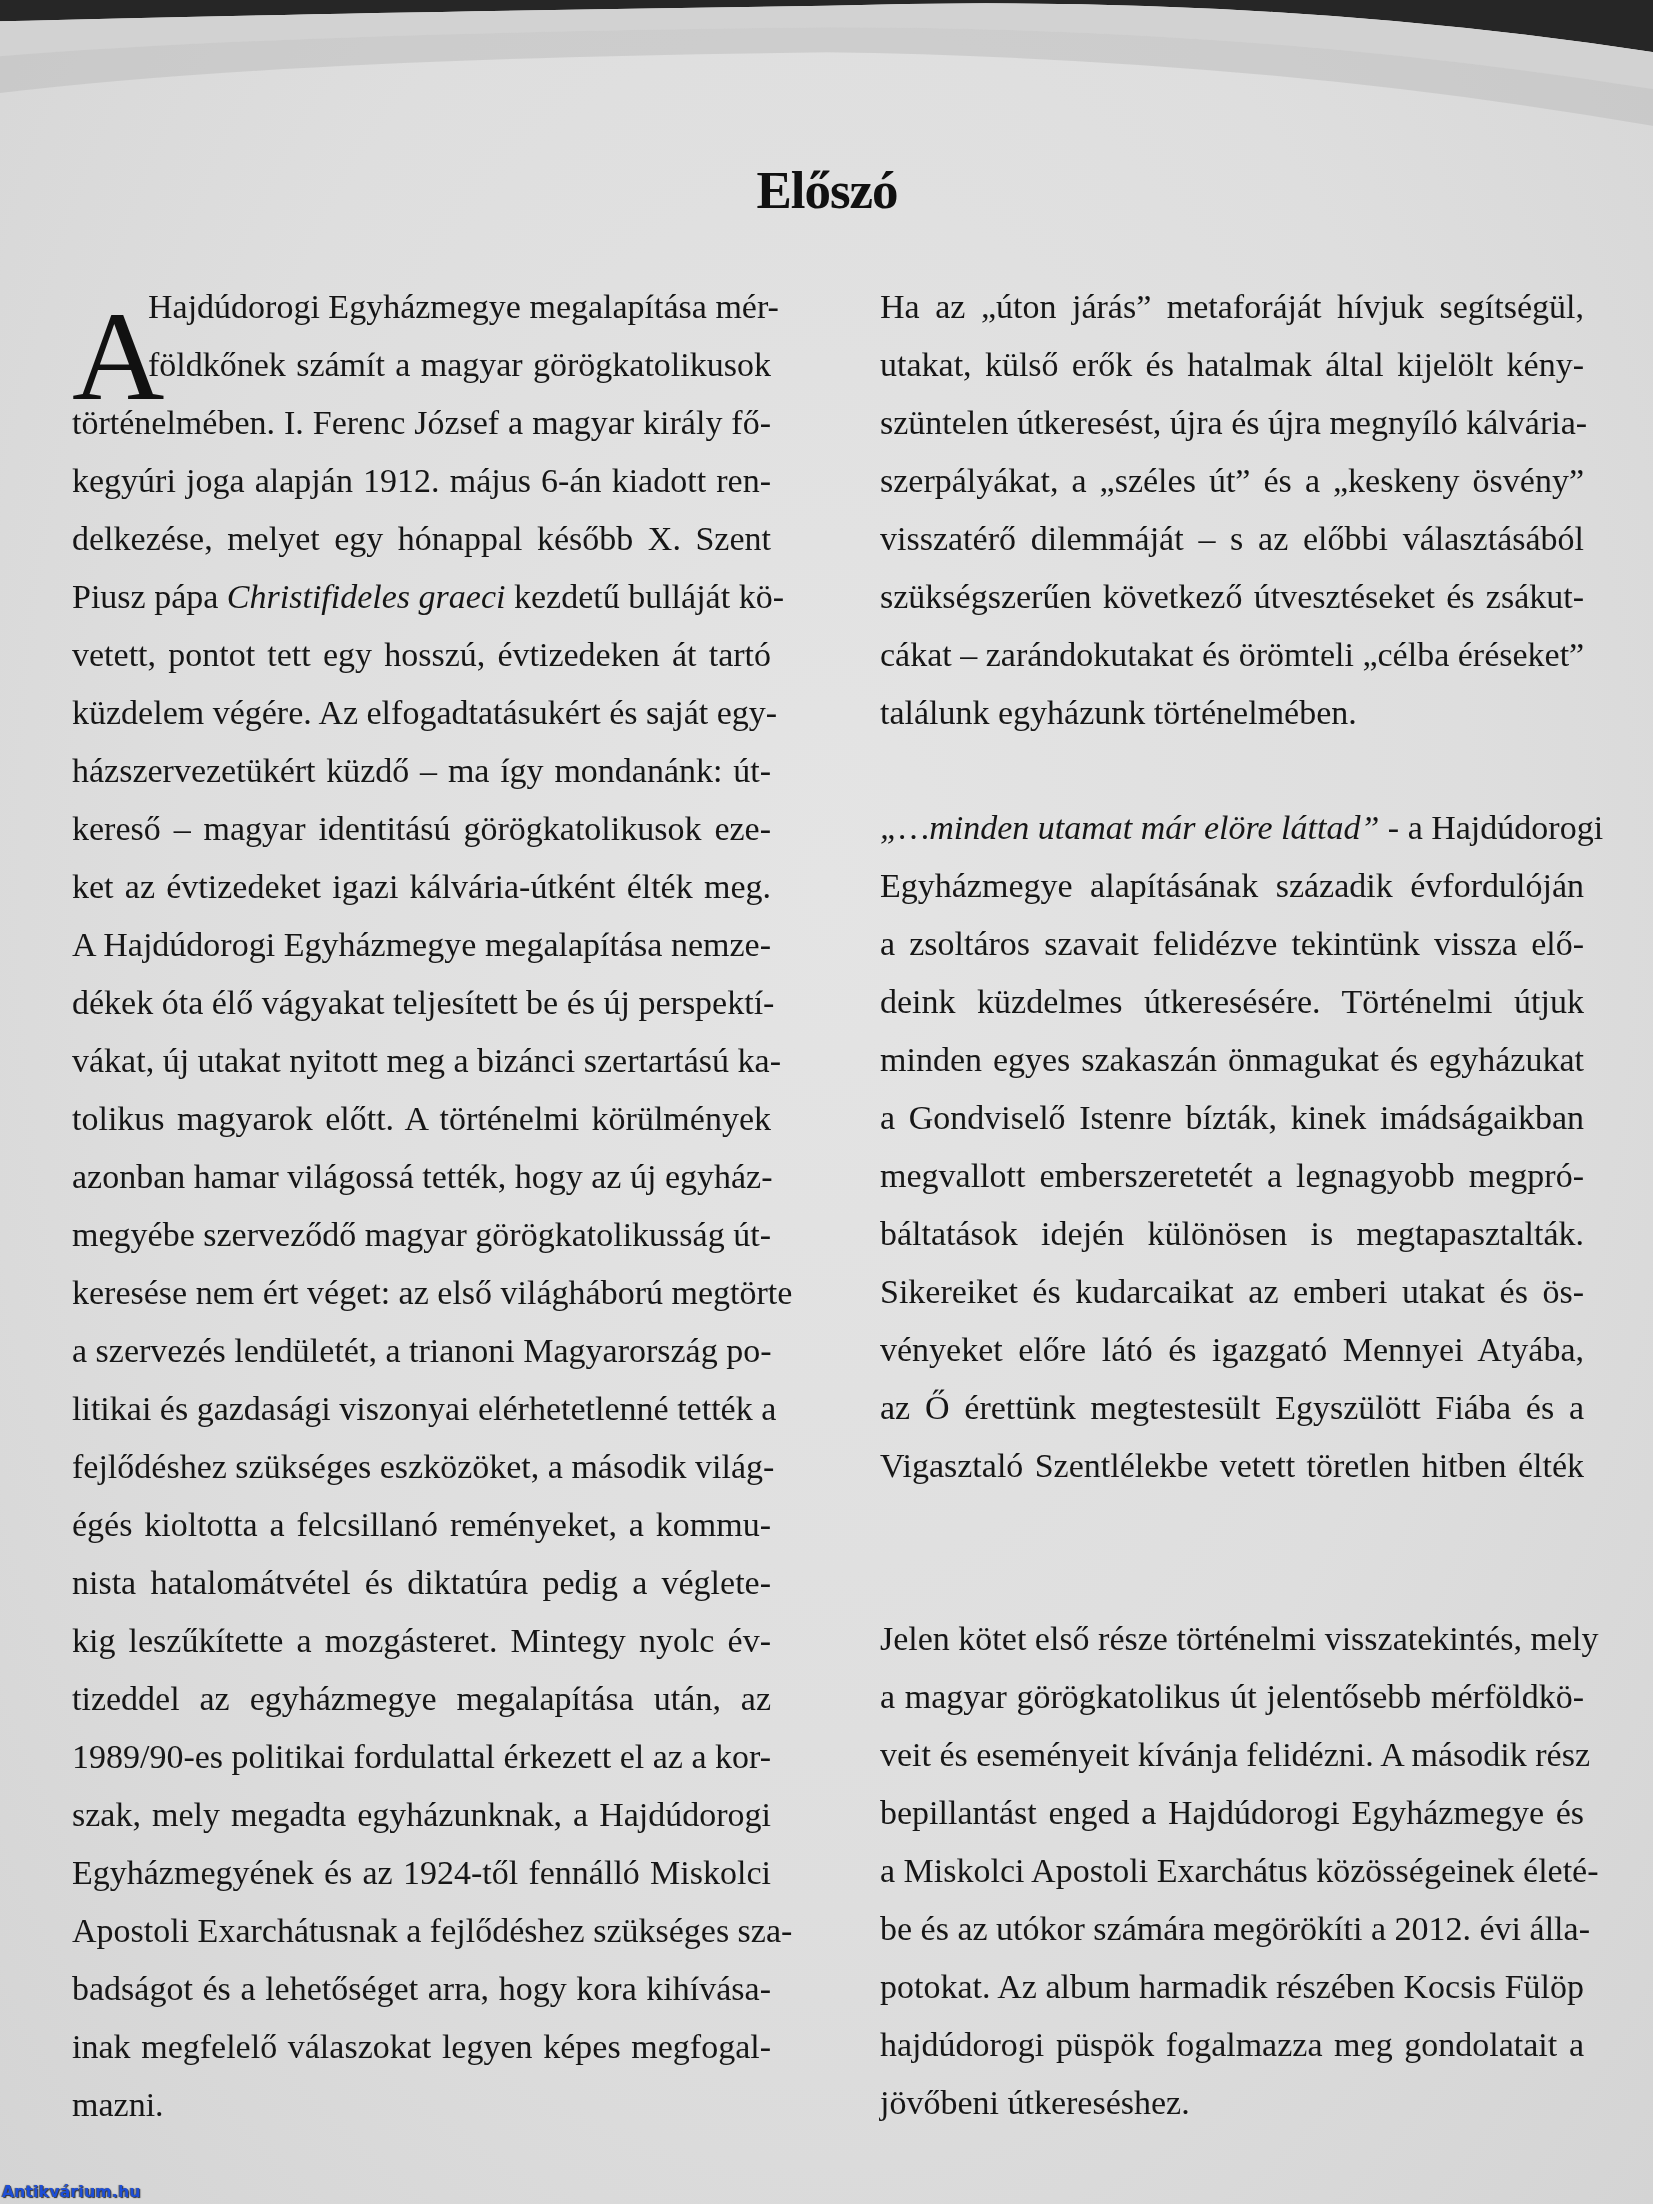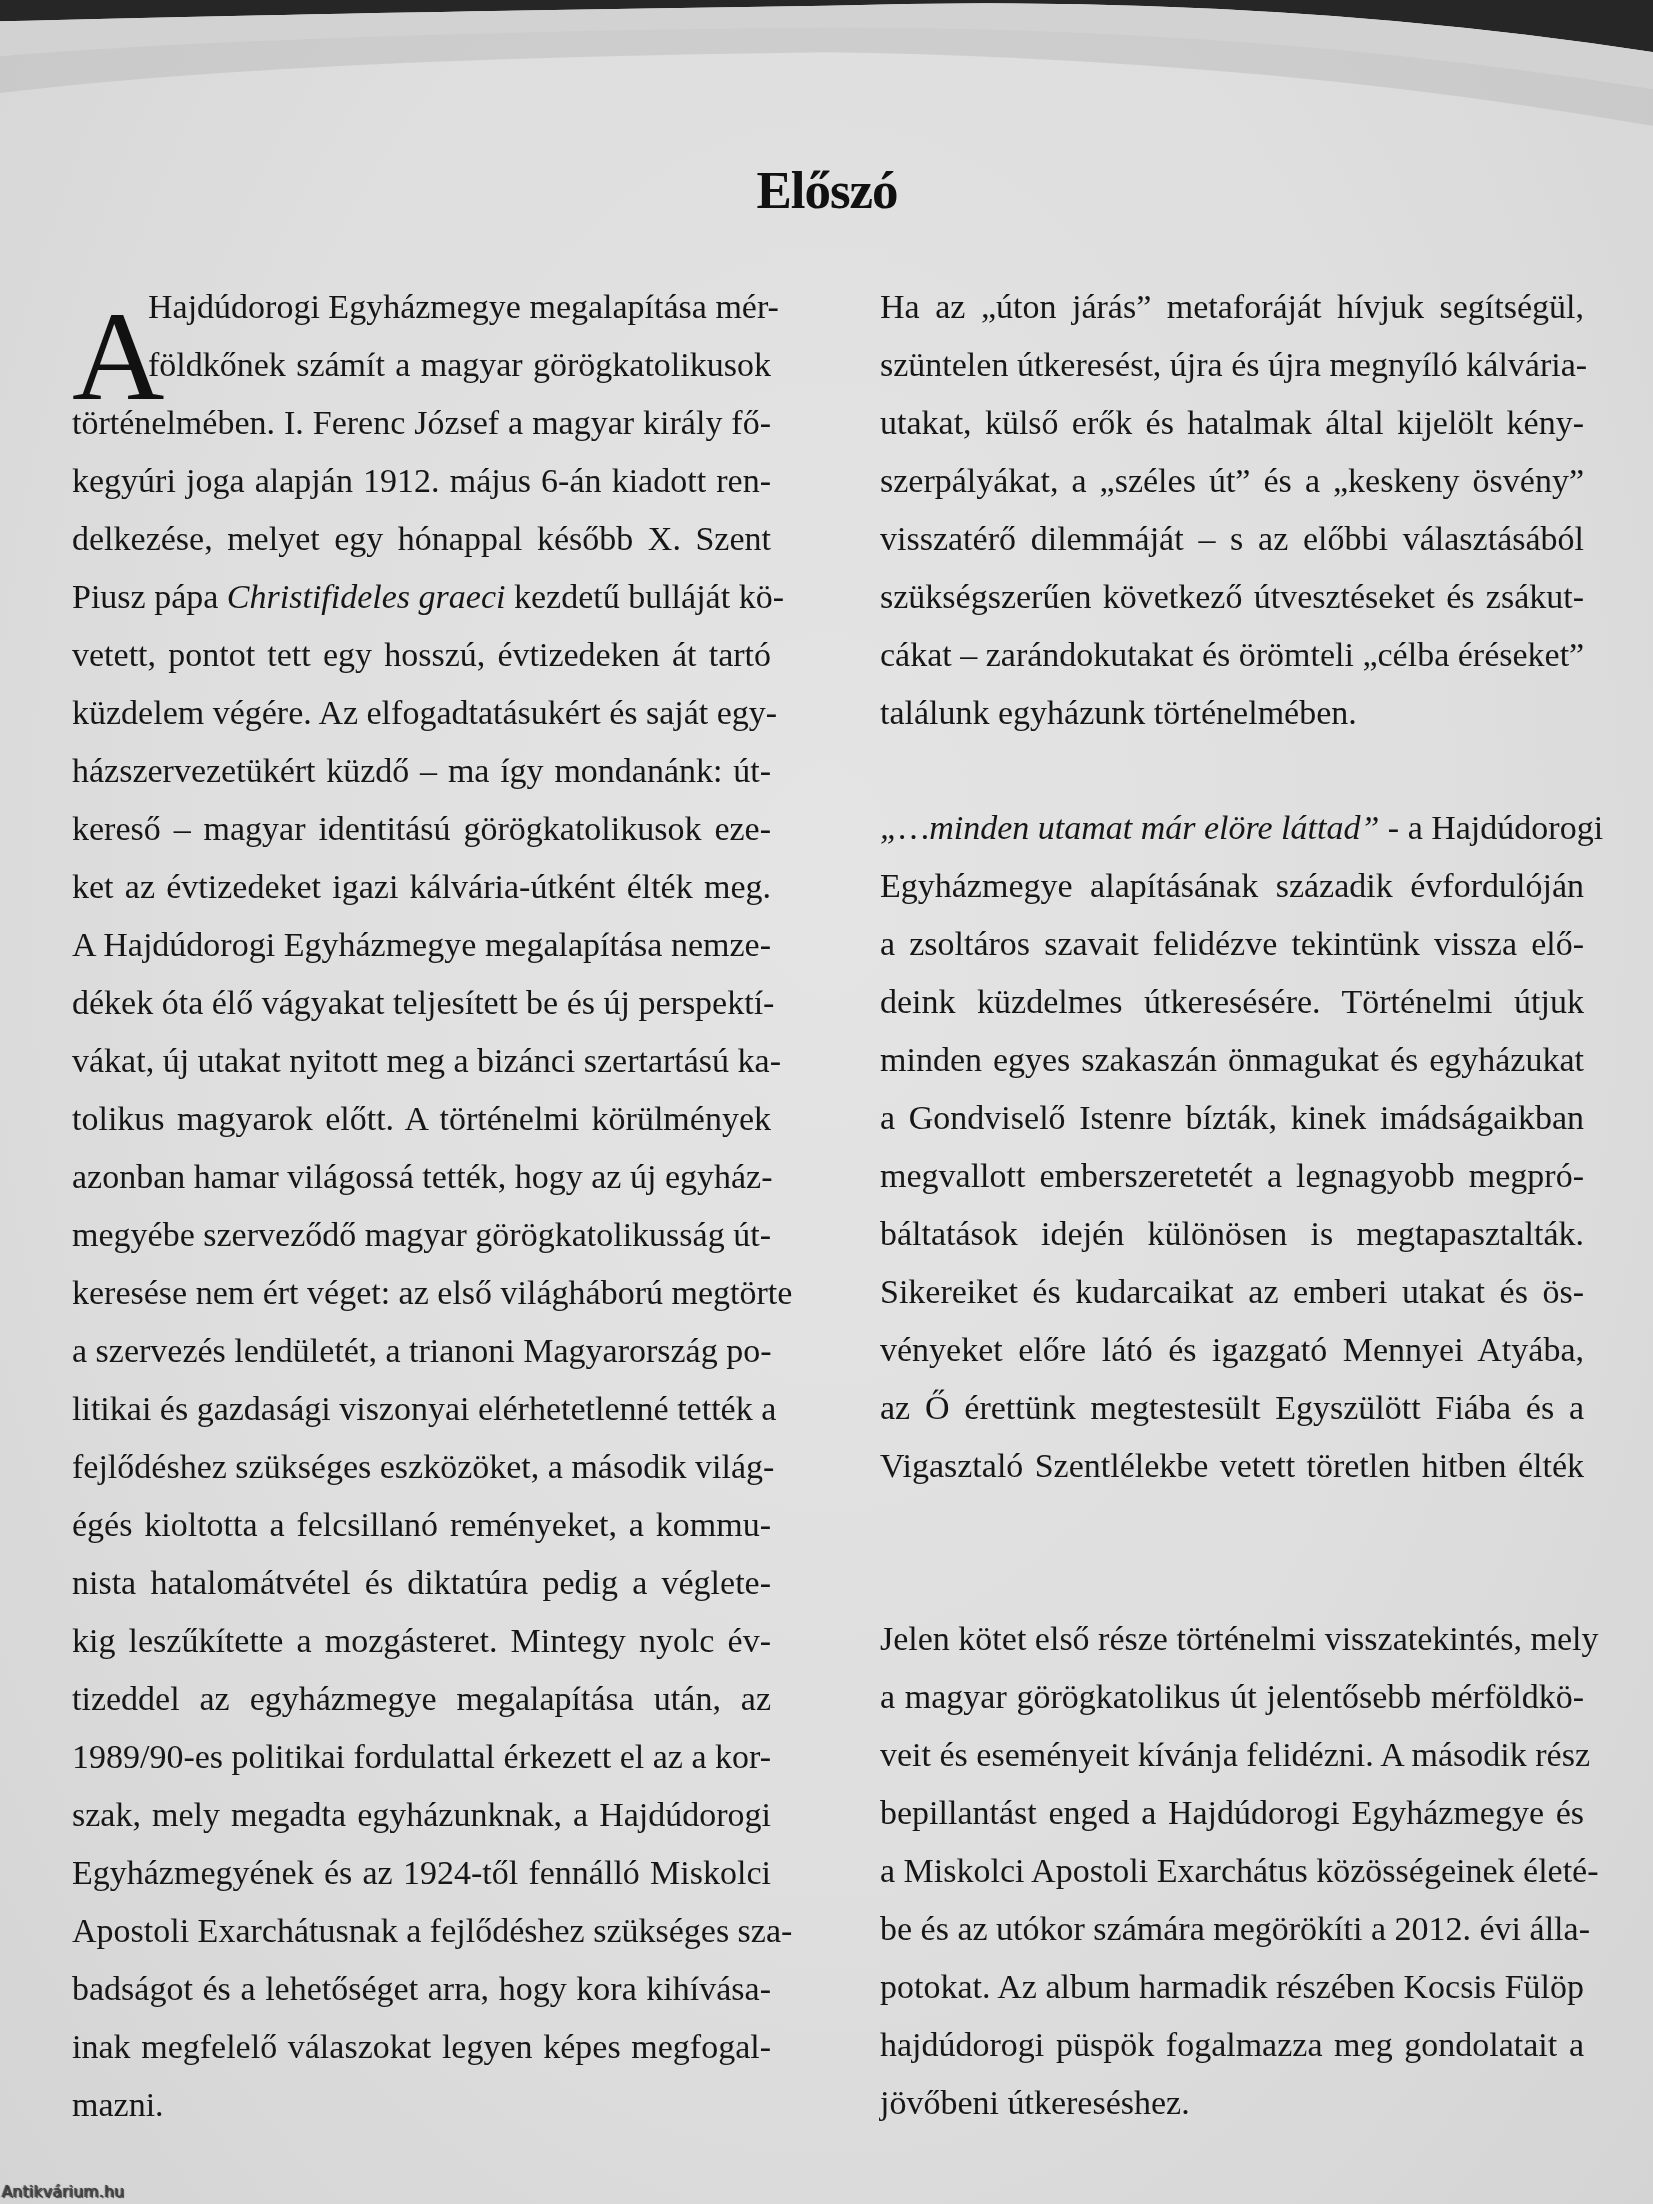--- a/index.html
+++ b/index.html
@@ -30,22 +30,22 @@
   .line.indent { padding-left: 76px; }
   .dropcap {
     position: absolute; left: 0; top: 13.6px;
     font-size: 128px; line-height: 1; color: #111;
   }
   .para-gap { height: 57px; }
   .para-gap.big { height: 115px; }
   em { font-style: italic; }
   .watermark {
     position: absolute; left: 1.9px; bottom: 3.9px;
-    font-family: "DejaVu Sans", sans-serif; font-weight: normal; font-size: 15.5px;
-    color: #404040; text-shadow: 1px 1px 1px #333, -1px 0 1px #555;
+    font-family: "DejaVu Sans", sans-serif; font-weight: bold; font-size: 15.5px;
+    color: #1d4ed8; text-shadow: 1px 1px 1px #333, -1px 0 1px #555;
     letter-spacing: 0.3px;
   }
 </style>
 </head>
 <body>
 
 <div class="scan-bg"></div>
 
 <svg class="top-dark" viewBox="0 0 1704 260" preserveAspectRatio="none">
   <path d="M0,0 L1704,0 L1704,54 Q1300,-8 852,6 Q300,14 0,22 Z" fill="#262626"></path>
@@ -86,22 +86,22 @@
     <span class="line">szak, mely megadta egyházunknak, a Hajdúdorogi</span>
     <span class="line">Egyházmegyének és az 1924-től fennálló Miskolci</span>
     <span class="line">Apostoli Exarchátusnak a fejlődéshez szükséges sza-</span>
     <span class="line">badságot és a lehetőséget arra, hogy kora kihívása-</span>
     <span class="line">inak megfelelő válaszokat legyen képes megfogal-</span>
     <span class="line last">mazni.</span>
   </div>
 
 <div class="column col-right" id="rightcol">
     <span class="line">Ha az „úton járás” metaforáját hívjuk segítségül,</span>
+    <span class="line">utakat, külső erők és hatalmak által kijelölt kény-</span>
     <span class="line">szüntelen útkeresést, újra és újra megnyíló kálvária-</span>
-    <span class="line">utakat, külső erők és hatalmak által kijelölt kény-</span>
     <span class="line">szerpályákat, a „széles út” és a „keskeny ösvény”</span>
     <span class="line">visszatérő dilemmáját – s az előbbi választásából</span>
     <span class="line">szükségszerűen következő útvesztéseket és zsákut-</span>
     <span class="line">cákat – zarándokutakat és örömteli „célba éréseket”</span>
     <span class="line last">találunk egyházunk történelmében.</span>
     <div class="para-gap"></div>
     <span class="line"><em>„…minden utamat már elöre láttad”</em><span> - a Hajdúdorogi</span></span>
     <span class="line">Egyházmegye alapításának századik évfordulóján</span>
     <span class="line">a zsoltáros szavait felidézve tekintünk vissza elő-</span>
     <span class="line">deink küzdelmes útkeresésére. Történelmi útjuk</span>

